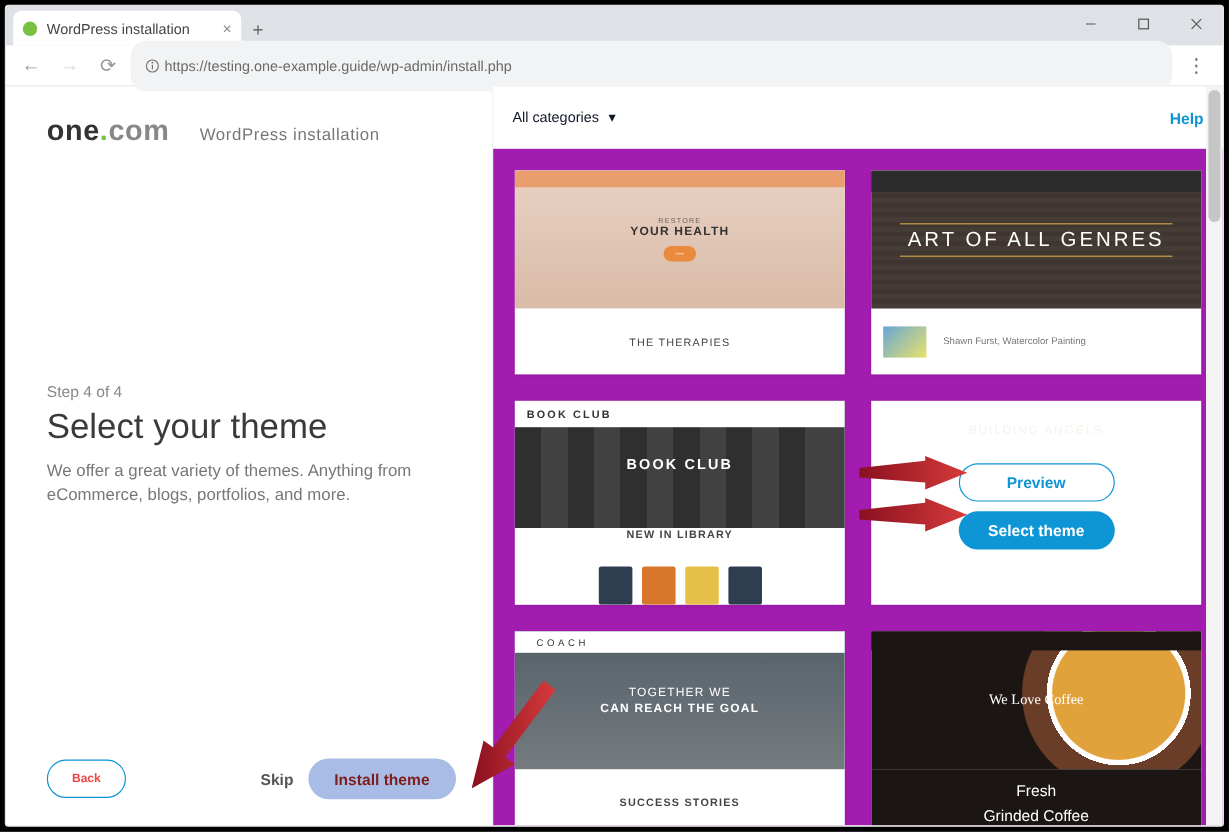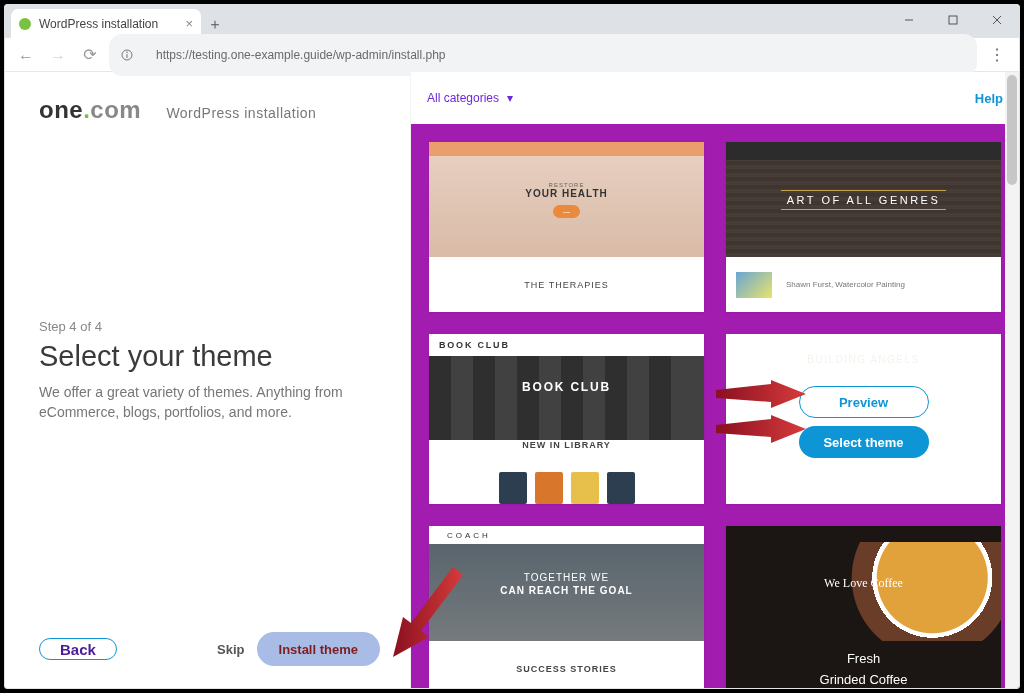--- a/index.html
+++ b/index.html
@@ -8,50 +8,50 @@
   
   .wc{position:absolute;top:0;right:0;display:flex}
   .wc span{width:44px;height:29px;display:flex;align-items:center;justify-content:center;font-size:12px;color:#666}
   .tabbar{height:33px;background:#dee1e6;display:flex;align-items:flex-end;padding-left:6px}
   .tab{width:190px;height:29px;background:#fff;border-top-left-radius:7px;border-top-right-radius:7px;display:flex;align-items:center;padding:0 8px;font-size:12px;color:#444;gap:8px}
   .favicon{width:12px;height:12px;border-radius:50%;background:#7ac142}
   .tab-close{margin-left:auto;color:#888;font-size:13px}
   .newtab{width:28px;height:28px;display:flex;align-items:center;justify-content:center;color:#555;font-size:15px}
   .nav{height:34px;background:#fff;border-bottom:1px solid #e8e8e8;display:flex;align-items:center;padding:0 8px;gap:6px}
   .nav .ib{width:26px;height:26px;border-radius:50%;display:flex;align-items:center;justify-content:center;color:#999;font-size:16px}
-  .addr{flex:1;height:42px;border-radius:13px;background:#f1f3f4;display:flex;align-items:center;padding:0 12px;font-size:12px;color:#6a6a6a;gap:23px}
+  .addr{flex:1;height:42px;border-radius:13px;background:#f1f3f4;display:flex;align-items:center;padding:0 12px;font-size:12px;color:#6a6a6a;gap:4px}
   .vdots{width:28px;text-align:center;color:#666;font-size:16px}
   
   .content{position:absolute;top:67px;left:0;right:0;bottom:0;display:flex;color:#444;overflow:hidden}
   .side{width:405px;padding:24px 30px 22px 34px;display:flex;flex-direction:column}
   .logo{font-size:24px;font-weight:700;letter-spacing:.5px;color:#333}
   .logo .dot{color:#7ac142}
   .logo .com{color:#888;font-weight:600}
   .wptag{font-size:14px;color:#777;margin-left:18px;font-weight:400}
   .step{font-size:13px;color:#888;margin-top:195px}
   .headline{font-size:29px;font-weight:300;color:#3a3a3a;margin-top:6px}
   .desc{font-size:14px;color:#777;margin-top:10px;line-height:1.4;max-width:330px}
   .actions{margin-top:auto;display:flex;align-items:center;gap:12px}
-  .btn-outl{border:1.5px solid #0e95d6;color:#4c1d95;background:#fff;border-radius:18px;height:22px;padding:0 20px;font-size:15px;font-weight:600;cursor:pointer}
+  .btn-outl{border:1.5px solid #0e95d6;color:#ef4444;background:#fff;border-radius:18px;height:32px;padding:0 20px;font-size:10px;font-weight:600;cursor:pointer}
   .skip{margin-left:auto;border:none;background:none;color:#555;font-size:13px;font-weight:700;cursor:pointer}
   .btn-primary{background:#a9bce6;color:#7f1d1d;border:none;border-radius:18px;height:34px;padding:0 22px;font-size:13px;font-weight:700;cursor:pointer}
   .right{flex:1;background:#fff;position:relative;border-left:1px solid #f3f3f3;display:flex;flex-direction:column}
   .rtop{height:52px;display:flex;align-items:center;padding:0 16px}
-  .filter{font-size:12px;color:#6d28d9;background:none;border:none;display:flex;align-items:center;gap:8px;cursor:pointer}
+  .filter{font-size:12px;color:#0f172a;background:none;border:none;display:flex;align-items:center;gap:8px;cursor:pointer}
   .help{margin-left:auto;color:#0e95d6;font-size:13px;font-weight:600;cursor:pointer}
   .gallery{background:#a21caf;flex:1;padding:18px 18px 0 18px;display:grid;grid-template-columns:1fr 1fr;gap:22px 22px;grid-auto-rows:170px;overflow:hidden}
   .card{background:#fff;box-shadow:0 1px 2px rgba(0,0,0,.08);position:relative;display:flex;flex-direction:column;overflow:hidden}
   .hero{height:115px;display:flex;align-items:center;justify-content:center;color:#fff;font-size:12px;text-align:center;position:relative}
   .card .sub{flex:1;display:flex;align-items:center;justify-content:center;font-size:9px;letter-spacing:1px;color:#444;gap:6px}
   .badge{position:absolute;top:6px;right:8px;font-size:13px;font-weight:700;color:#2aa54a}
   
   .h1{background:linear-gradient(180deg,#e9d1c3 0,#d9bba7 100%);flex-direction:column}
   .h1 .t{color:#333;font-size:10px;letter-spacing:1px}
   .h1 .pill{margin-top:6px;background:#e98a3f;color:#fff;font-size:7px;padding:3px 10px;border-radius:8px}
-  .h2{background:linear-gradient(0deg,rgba(40,40,40,.55),rgba(40,40,40,.55)),repeating-linear-gradient(0deg,#6b5447 0 4px,#5c463b 4px 8px);letter-spacing:2.5px;font-size:11px}
+  .h2{background:linear-gradient(0deg,rgba(40,40,40,.55),rgba(40,40,40,.55)),repeating-linear-gradient(0deg,#6b5447 0 4px,#5c463b 4px 8px);letter-spacing:2.5px;font-size:17px}
   .h2before{position:absolute;top:0;left:0;right:0;height:18px;background:#2c2c2c}
   .h3{background:linear-gradient(0deg,rgba(0,0,0,.45),rgba(0,0,0,.45)),linear-gradient(90deg,#555 0 8%,#777 8% 16%,#555 16% 24%,#777 24% 32%,#555 32% 40%,#777 40% 48%,#555 48% 56%,#777 56% 64%,#555 64% 72%,#777 72% 80%,#555 80% 88%,#777 88% 100%);letter-spacing:1.8px;font-weight:600}
   .h3 .topbar{position:absolute;top:0;left:0;right:0;height:22px;background:#fff;color:#333;font-size:9px;font-weight:700;display:flex;align-items:center;padding:0 10px}
   .thumbs{display:flex;gap:8px}
   .thumbs span{width:28px;height:32px;background:#2c3e50;border-radius:2px}
   .h5{background:linear-gradient(0deg,rgba(0,0,0,.40),rgba(0,0,0,.40)),linear-gradient(180deg,#8aa0b0,#c3ccd1);flex-direction:column;gap:2px;letter-spacing:1px;font-size:10px}
   .h5 .topbar{position:absolute;top:0;left:0;right:0;height:18px;background:#fff;color:#333;font-size:8px;letter-spacing:3px;display:flex;align-items:center;padding:0 18px}
   .h6{background:radial-gradient(circle at 75% 45%,#e2a23b 0 55px,#fff 56px 60px,#6a3d28 60px 80px,#1b1513 81px);flex-direction:column}
   .h6 .topbar{position:absolute;top:0;left:0;right:0;height:16px;background:#1b1513}
   .h6 .cur{font-family:"Brush Script MT",cursive;font-size:12px}

